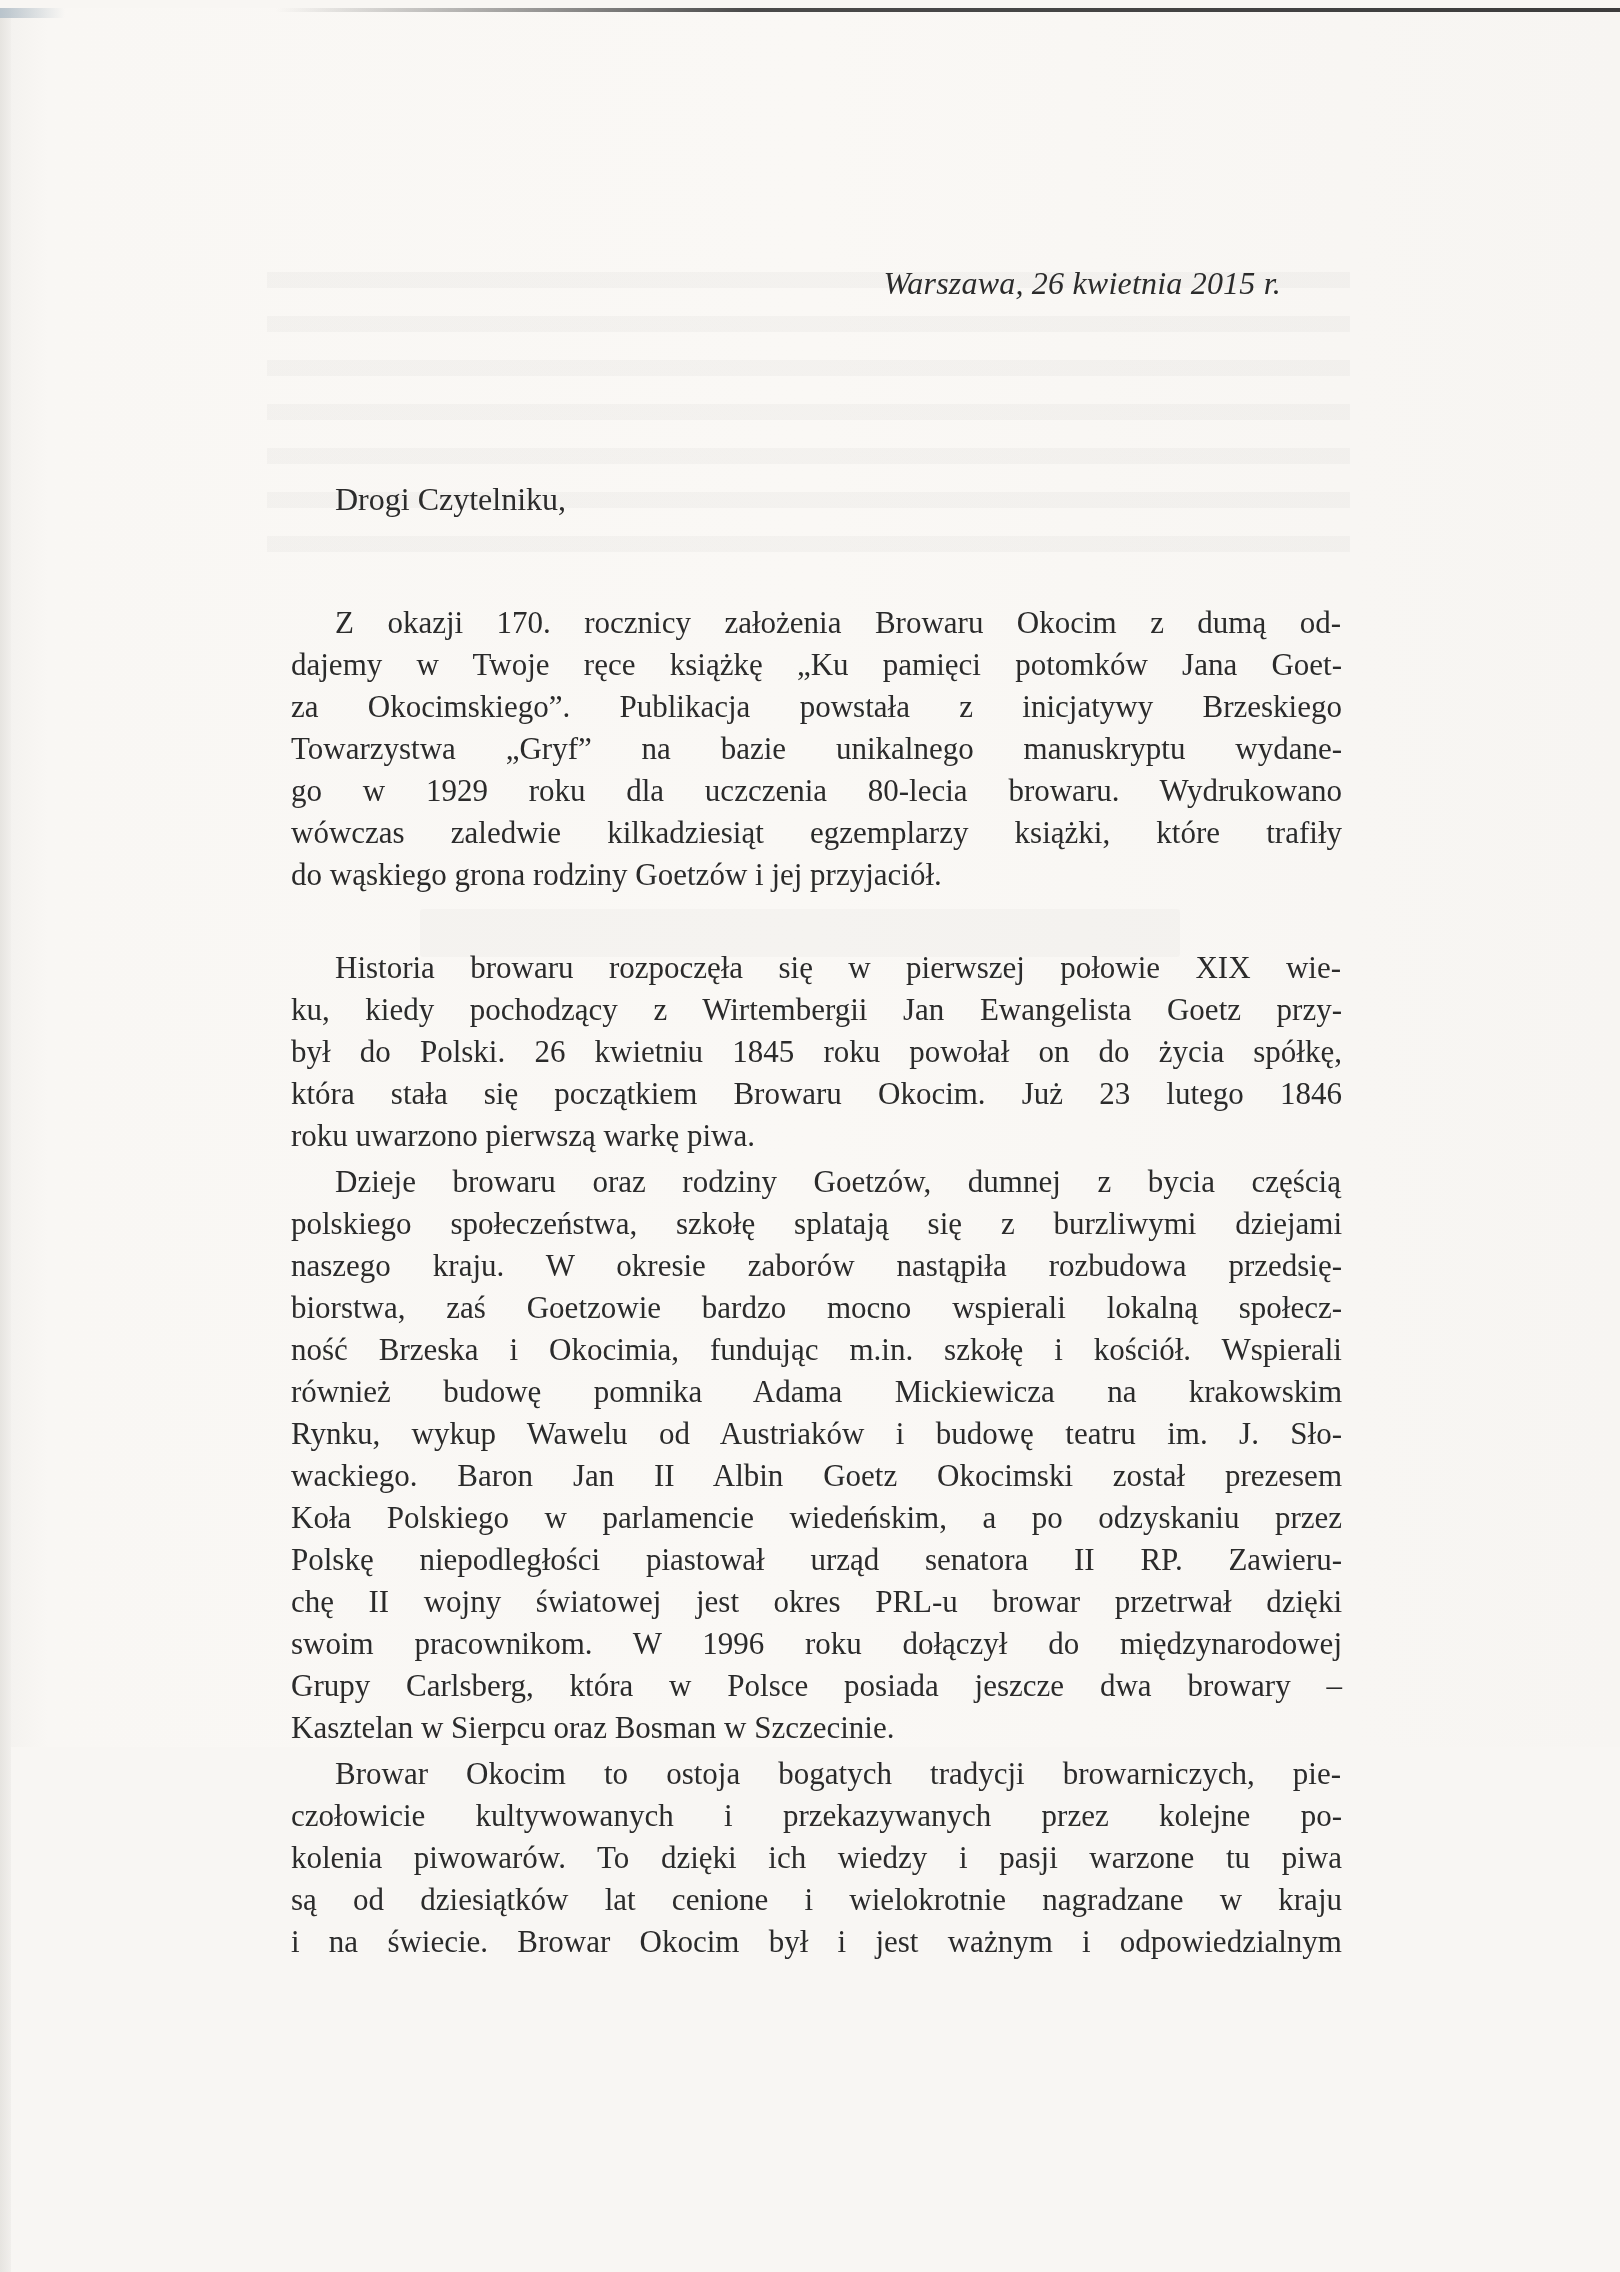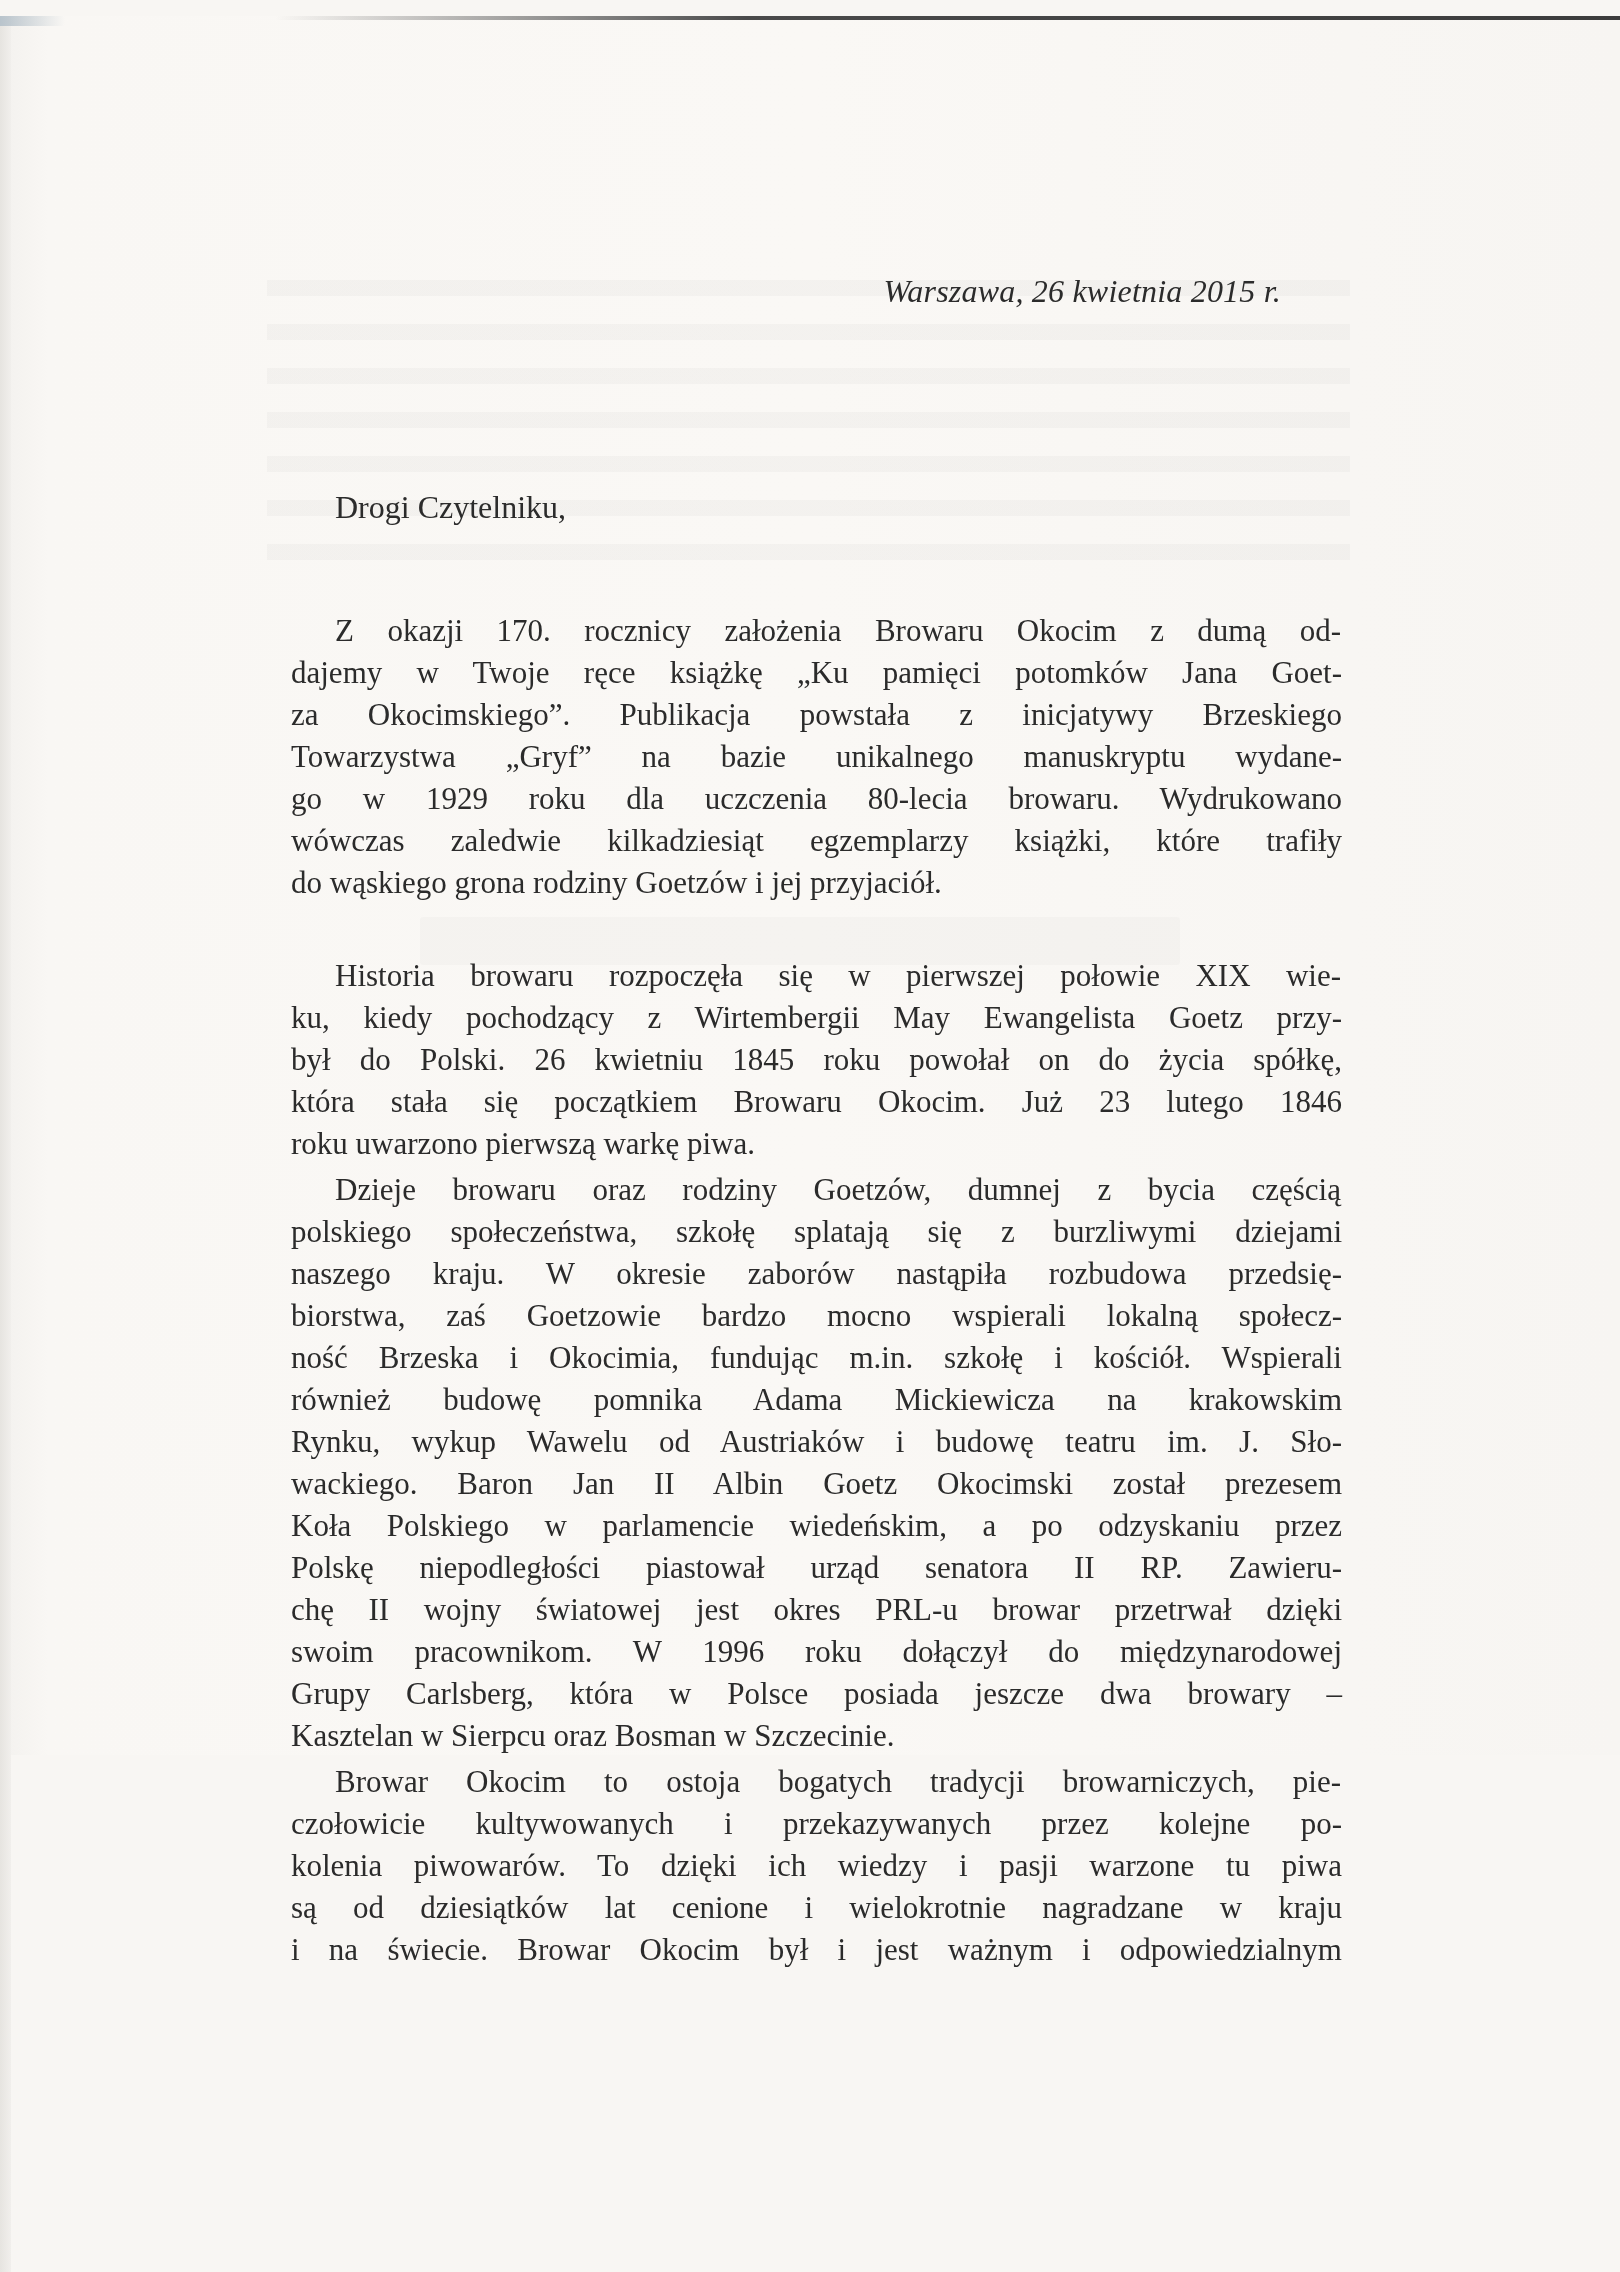--- a/index.html
+++ b/index.html
@@ -10,21 +10,21 @@
       width: 1620px;
       height: 2273px;
       position: relative;
       overflow: hidden;
       background: #f8f6f3;
       font-family: "Liberation Serif", "DejaVu Serif", serif;
       color: #2a2a2a;
     }
     .page {
       position: absolute;
-      left: 0; top: 16px;
+      left: 0; top: 8px;
       width: 1620px; height: 1739px;
       background: linear-gradient(90deg, #f3f1ee 0px, #f9f7f4 48px, #faf8f5 50%, #f7f5f2 100%);
     }
     .top-edge {
       position: absolute;
       left: 275px; top: 0;
       width: 1346px; height: 4px;
       background: linear-gradient(90deg, rgba(70,70,70,0) 0%, #4a4a4a 35%, #3c3c3c 100%);
     }
     .top-left-smudge {
@@ -139,21 +139,21 @@
       <span class="line">Towarzystwa „Gryf” na bazie unikalnego manuskryptu wydane-</span>
       <span class="line">go w 1929 roku dla uczczenia 80-lecia browaru. Wydrukowano</span>
       <span class="line">wówczas zaledwie kilkadziesiąt egzemplarzy książki, które trafiły</span>
       <span class="line last">do wąskiego grona rodziny Goetzów i jej przyjaciół.</span>
     </p>
 
     <div class="gap"></div>
 
     <p class="para">
       <span class="line indent">Historia browaru rozpoczęła się w pierwszej połowie XIX wie-</span>
-      <span class="line">ku, kiedy pochodzący z Wirtembergii May Ewangelista Goetz przy-</span>
+      <span class="line">ku, kiedy pochodzący z Wirtembergii Jan Ewangelista Goetz przy-</span>
       <span class="line">był do Polski. 26 kwietniu 1845 roku powołał on do życia spółkę,</span>
       <span class="line">która stała się początkiem Browaru Okocim. Już 23 lutego 1846</span>
       <span class="line last">roku uwarzono pierwszą warkę piwa.</span>
     </p>
 
     <p class="para">
       <span class="line indent">Dzieje browaru oraz rodziny Goetzów, dumnej z bycia częścią</span>
       <span class="line">polskiego społeczeństwa, szkołę splatają się z burzliwymi dziejami</span>
       <span class="line">naszego kraju. W okresie zaborów nastąpiła rozbudowa przedsię-</span>
       <span class="line">biorstwa, zaś Goetzowie bardzo mocno wspierali lokalną społecz-</span>

